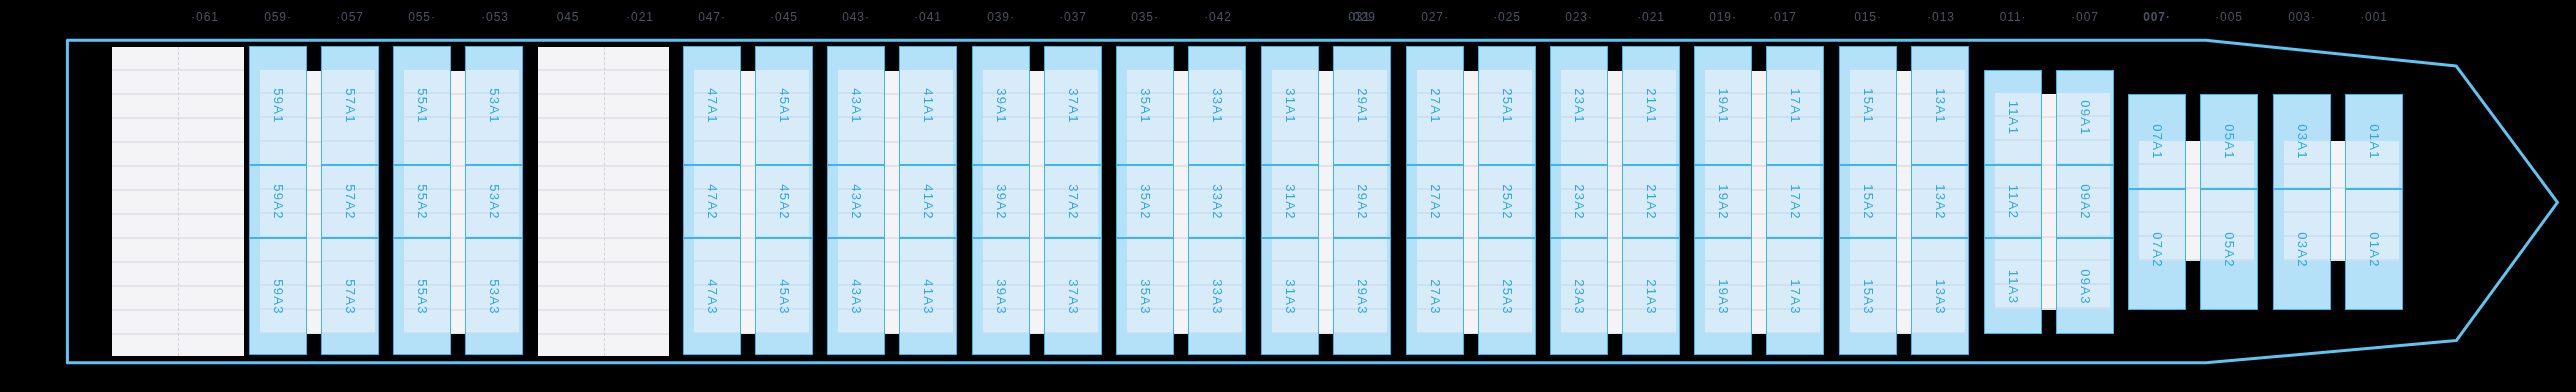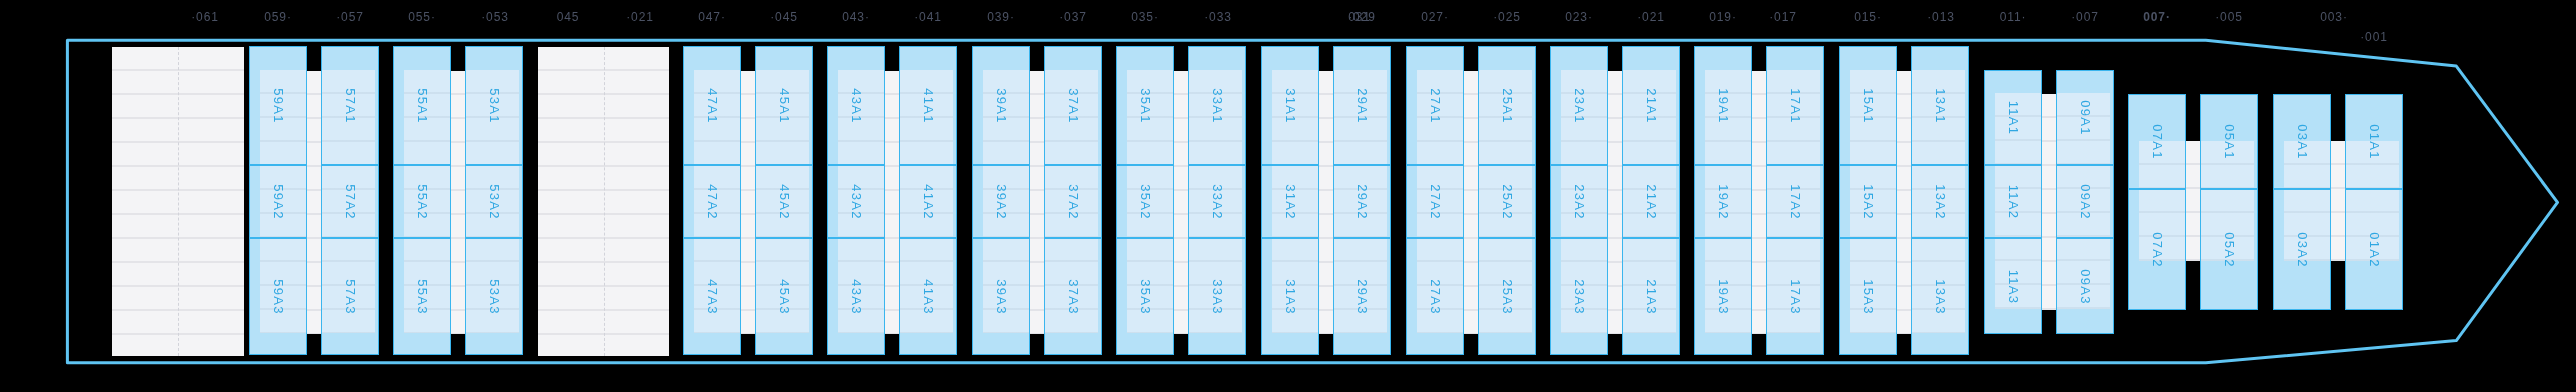--- a/index.html
+++ b/index.html
@@ -63,37 +63,37 @@
       <div class="top-label" style="left: 495px;">·053</div>
       <div class="top-label" style="left: 568px;">045</div>
       <div class="top-label" style="left: 640px;">·021</div>
       <div class="top-label" style="left: 712px;">047·</div>
       <div class="top-label" style="left: 784px;">·045</div>
       <div class="top-label" style="left: 856px;">043·</div>
       <div class="top-label" style="left: 928px;">·041</div>
       <div class="top-label" style="left: 1001px;">039·</div>
       <div class="top-label" style="left: 1073px;">·037</div>
       <div class="top-label" style="left: 1145px;">035·</div>
-      <div class="top-label" style="left: 1218px;">·033</div>
+      <div class="top-label" style="left: 1218px;">·042</div>
       <div class="top-label" style="left: 1362px;">031·</div>
       <div class="top-label" style="left: 1362px;">·029</div>
       <div class="top-label" style="left: 1435px;">027·</div>
       <div class="top-label" style="left: 1507px;">·025</div>
       <div class="top-label" style="left: 1579px;">023·</div>
       <div class="top-label" style="left: 1651px;">·021</div>
       <div class="top-label" style="left: 1723px;">019·</div>
       <div class="top-label" style="left: 1783px;">·017</div>
       <div class="top-label" style="left: 1868px;">015·</div>
       <div class="top-label" style="left: 1941px;">·013</div>
       <div class="top-label" style="left: 2013px;">011·</div>
       <div class="top-label" style="left: 2085px;">·007</div>
       <div class="top-label" style="left: 2157px; font-weight: bold;">007·</div>
       <div class="top-label" style="left: 2229px;">·005</div>
-      <div class="top-label" style="left: 2302px; margin-left: 32px;">003·</div>
-      <div class="top-label" style="left: 2374px; margin-top: 20px;">·001</div>
+      <div class="top-label" style="left: 2302px;">003·</div>
+      <div class="top-label" style="left: 2374px;">·001</div>
     </div>
   <div id="groups-layer">
       <div class="deck" style="left: 112px; top: 47px; width: 132px; height: 309px;">
         <div class="dash"></div>
       </div>
       <div class="pair" style="left: 249px; top: 46px; width: 131px; height: 309px;">
         <div class="hatch-deck" style="top: 25px; height: 263px;"></div>
         <div class="slot" style="left: 0px; top: 0px; height: 309px;">
           <div class="overlay" style="left: 10.3px; right: 0px; top: 23px; height: 263px;"></div>
           <div class="divider" style="top: 117px;"></div>

